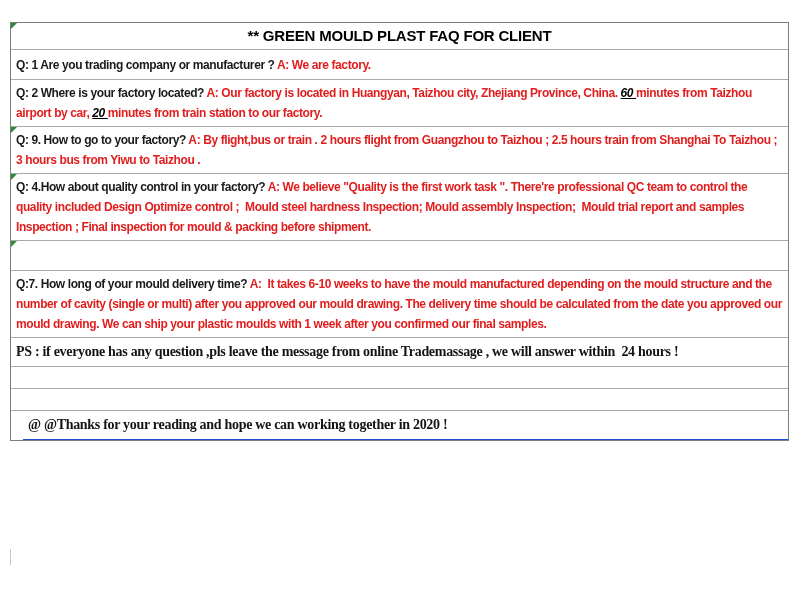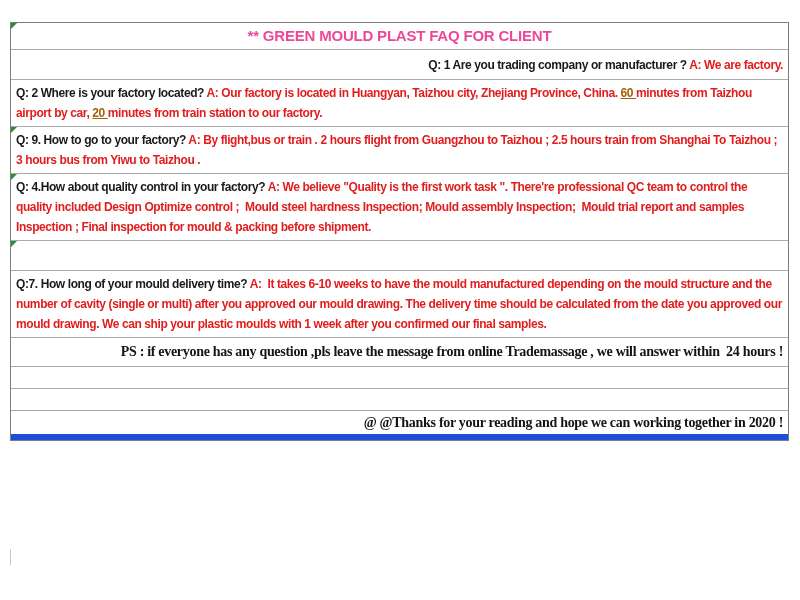--- a/index.html
+++ b/index.html
@@ -23,23 +23,22 @@
     box-sizing: border-box;
     border: 1px solid #7d7d7d;
     background: #ffffff;
   }
   .row {
     position: relative;
     box-sizing: border-box;
     border-bottom: 1px solid #ababab;
     background: #ffffff;
     overflow: hidden;
-    justify-content: flex-end;
   }
-  .row:last-child { border-bottom: 6px solid #1d4ed8; }
+  .row:last-child { border-bottom: 1px solid #1d4ed8; margin-left: 12px; }
   .row.title {
     height: 27px;
     display: flex;
     align-items: center;
     justify-content: center;
   }
   .row.qa {
     display: flex;
     align-items: center;
     min-height: 30px;
@@ -57,26 +56,26 @@
     font-size: 12px;
     letter-spacing: -0.4px;
     line-height: 20px;
     color: #1a1a1a;
     white-space: pre-wrap;
   }
   .seg-title {
     font-weight: bold;
     font-size: 15px;
     letter-spacing: -0.2px;
-    color: #ec4899;
+    color: #000000;
     margin-top: 8px;
   }
   .seg-question { color: #1a1a1a; }
   .seg-answer { color: #e11d1d; }
-  .seg-answer_u { color: #a16207; text-decoration: underline; }
+  .seg-answer_u { color: #000000; text-decoration: underline; font-style: italic; }
   .seg-note {
     font-size: 14px;
     letter-spacing: -0.3px;
     color: #141414;
     font-family: Liberation Serif, serif;
   }
   .marker {
     position: absolute;
     top: 0;
     left: 0;

